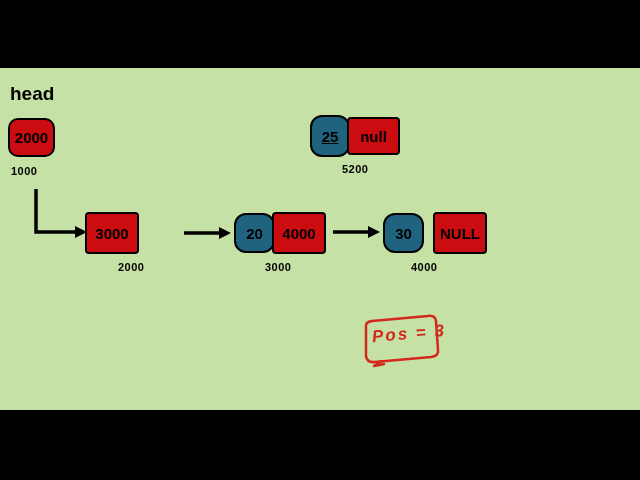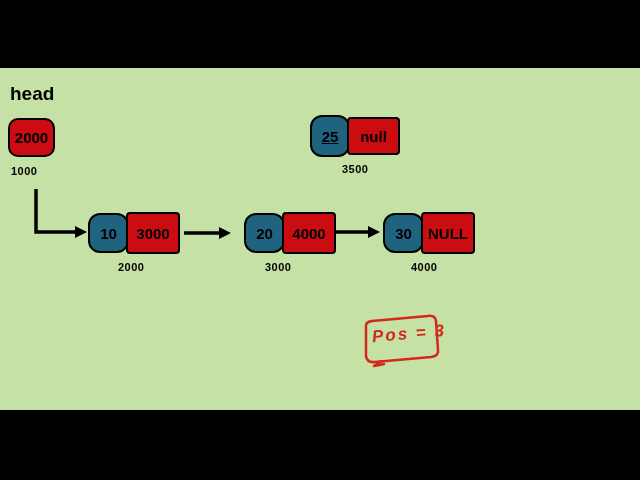--- a/index.html
+++ b/index.html
@@ -79,39 +79,38 @@
       <path class="ann-stroke" d="M366 327 Q365 322 372 321 L428 316 Q435 315 436 321 L438 350 Q439 356 431 357 L375 362 Q367 363 366 356 Z"></path>
       <path class="ann-stroke" d="M381 361 L374 366 L384 364"></path>
     </g>
   </svg>
 
   <div class="label head-label">head</div>
   <div class="box red" style="left:8px;top:118px;width:47px;height:39px;">2000</div>
   <div class="label addr" style="left:11px;top:166px;">1000</div>
 
   <div class="node" style="left:88px;top:212px;">
-    <div class="cell data">10</div>
     <div class="cell next">3000</div>
   </div>
   <div class="label addr" style="left:118px;top:262px;">2000</div>
 
-  <div class="node" style="left:244px;top:212px;text-align:right;">
+  <div class="node" style="left:234px;top:212px;text-align:right;">
     <div class="cell data">20</div>
     <div class="cell next">4000</div>
   </div>
   <div class="label addr" style="left:265px;top:262px;">3000</div>
 
-  <div class="node" style="left:383px;top:212px;">
+  <div class="node" style="left:383px;top:212px;gap:12px;">
     <div class="cell data">30</div>
     <div class="cell next">NULL</div>
   </div>
   <div class="label addr" style="left:411px;top:262px;">4000</div>
 
   <div class="node" style="left:310px;top:115px;">
     <div class="cell data" style="width:40px;height:42px;text-decoration:underline;">25</div>
     <div class="cell next" style="width:53px;height:38px;">null</div>
   </div>
-  <div class="label addr" style="left:342px;top:164px;">3500</div>
+  <div class="label addr" style="left:342px;top:164px;">5200</div>
 
 
   <div class="annotation-text">Pos = 3</div>
 
 </div>
 
 </body></html>

